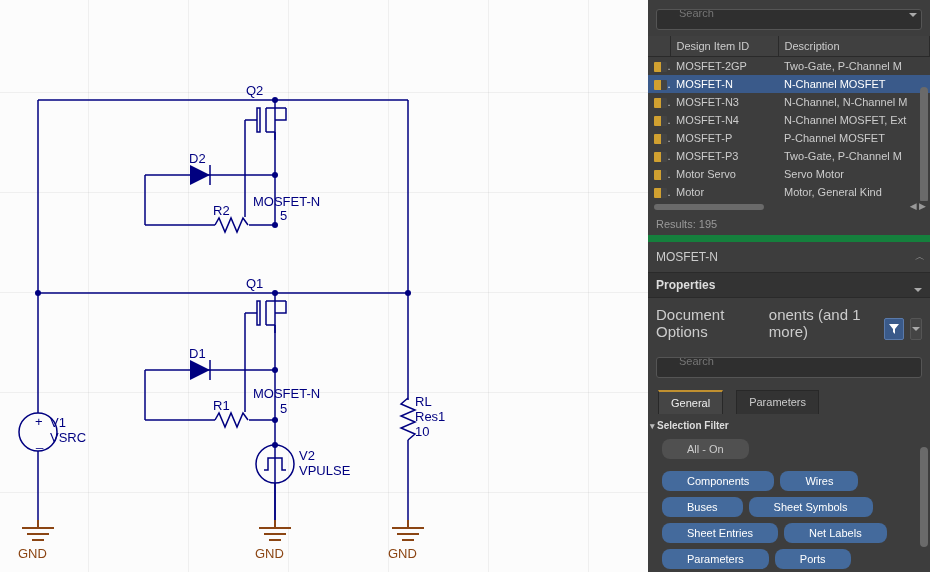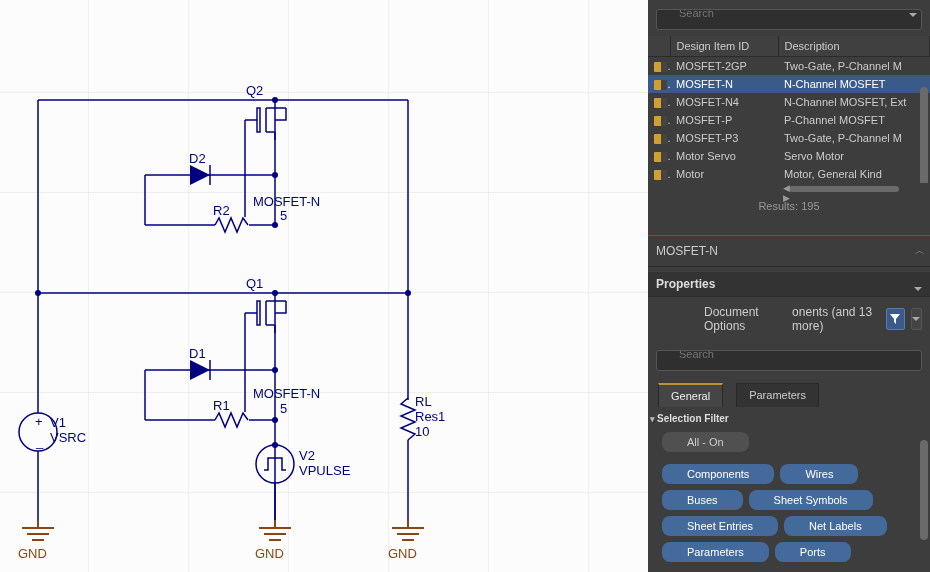--- a/index.html
+++ b/index.html
@@ -25,37 +25,37 @@
   .junction { fill: #000080; }
 
   .sidebar { flex: 1; background: #3d3d3d; color: #ccc; display: flex; flex-direction: column; height: 100%; position: relative; }
   .panel-header { background: #3d3d3d; padding: 5px 8px; font-size: 12px; color: #ddd; display: flex; justify-content: space-between; align-items: flex-end; height: 25px; cursor: pointer; border-bottom: 1px solid #2a2a2a; }
   .panel-header.dark { background: #333333; font-weight: bold; }
   .searchbox-wrap { padding: 6px 8px; }
   .searchbox { width: 100%; background: #2f2f2f; border: 1px solid #555; border-radius: 3px; color: #aaa; font-size: 11px; padding: 3px 5px 16px 22px; height: 20px; position: relative; }
   .searchbox-container { position: relative; }
   .searchbox-container .icon { position: absolute; left: 5px; top: 3px; color: #999; font-size: 12px; }
   .searchbox-container .caret { position: absolute; right: 5px; top: 7px; border-left: 4px solid transparent; border-right: 4px solid transparent; border-top: 4px solid #aaa; }
-  .table-wrap { flex: 0 0 200px; display: flex; flex-direction: column; border-bottom: 1px solid #15803d; align-items: center; }
+  .table-wrap { flex: 0 0 200px; display: flex; flex-direction: column; border-bottom: 7px solid #15803d; }
   table.comp-list { width: 100%; border-collapse: collapse; font-size: 11px; table-layout: fixed; }
   table.comp-list th { background: #404040; color: #ccc; text-align: left; padding: 4px 6px; font-weight: normal; border: 1px solid #2a2a2a; border-left: none; border-top: none; }
   table.comp-list td { padding: 2px 6px; color: #ccc; white-space: nowrap; overflow: hidden; text-overflow: ellipsis; height: 18px; cursor: pointer; }
   table.comp-list td.icon-cell { width: 22px; text-align: center; }
   tr.selected td { background: #3a5a8a; color: #fff; }
   .comp-icon { display: inline-block; width: 13px; height: 10px; background: linear-gradient(90deg, #d0a030 50%, #444 50%); border-radius: 1px; vertical-align: middle; }
   .tbody-scroll { max-height: 154px; overflow-y: hidden; position: relative; }
   .sb-v { position: absolute; right: 2px; top: 30px; width: 8px; height: 116px; background: #6a6a6a; border-radius: 4px; }
   .sb-h-track { height: 12px; padding: 2px 6px; position: relative; }
   .sb-h { position: absolute; left: 6px; top: 3px; width: 110px; height: 6px; background: #6a6a6a; border-radius: 3px; }
   .sb-h-arrows { position: absolute; right: 4px; top: 0; color: #999; font-size: 9px; }
   .results { padding: 5px 8px; color: #999; font-size: 11px; height: 22px; }
 
   .placed-row { padding: 8px; display: flex; justify-content: space-between; align-items: center; color: #ccc; font-size: 12px; cursor: pointer; border-bottom: 1px solid #2a2a2a; }
   .chev-up { font-size: 10px; color: #aaa; letter-spacing: -3px; }
-  .doc-opts { padding: 8px; display: flex; align-items: center; gap: 6px; font-size: 12px; color: #ccc; margin-left: 48px; }
+  .doc-opts { padding: 8px; display: flex; align-items: flex-end; gap: 6px; font-size: 15px; color: #ccc; }
   .doc-opts .spacer { flex: 1; }
   .filter-btn { width: 24px; height: 22px; background: #3a5a8a; border: 1px solid #5a7aaa; border-radius: 2px; color: #fff; display: inline-flex; align-items: center; justify-content: center; cursor: pointer; font-size: 10px; }
   .filter-caret-btn { width: 14px; height: 22px; background: #444; border: 1px solid #555; border-radius: 2px; color: #ccc; display: inline-flex; align-items: center; justify-content: center; cursor: pointer; }
   .tabs { display: flex; padding: 6px 10px 0 10px; gap: 13px; }
   .tab { padding: 5px 12px; background: #333; color: #ccc; font-size: 11px; cursor: pointer; border: 1px solid #282828; border-bottom: none; }
   .tab.active { background: #454545; color: #eee; border-top: 2px solid #c09030; }
   .section-h { padding: 6px 2px; font-size: 10px; color: #ddd; font-weight: bold; }
   .section-h::before { content: '▾ '; font-size: 9px; color: #bbb; }
   .pill-area { padding: 2px 10px 10px 14px; display: flex; flex-wrap: wrap; gap: 6px; position: relative; }
   .pill { background: #446a9c; color: #fff; font-size: 11px; padding: 4px 25px; border-radius: 8px; cursor: pointer; }
@@ -239,20 +239,25 @@
                 <td>MOSFET-2GP</td>
                 <td>Two-Gate, P-Channel M</td>
               </tr>
               <tr class="selected">
                 <td class="icon-cell"><span class="comp-icon"></span></td>
                 <td>MOSFET-N</td>
                 <td>N-Channel MOSFET</td>
               </tr>
               <tr>
                 <td class="icon-cell"><span class="comp-icon"></span></td>
+                <td>MOSFET-N3</td>
+                <td>N-Channel, N-Channel M</td>
+              </tr>
+              <tr>
+                <td class="icon-cell"><span class="comp-icon"></span></td>
                 <td>MOSFET-N4</td>
                 <td>N-Channel MOSFET, Ext</td>
               </tr>
               <tr>
                 <td class="icon-cell"><span class="comp-icon"></span></td>
                 <td>MOSFET-P</td>
                 <td>P-Channel MOSFET</td>
               </tr>
               <tr>
                 <td class="icon-cell"><span class="comp-icon"></span></td>
@@ -288,21 +293,21 @@
     <div style="height:8px;"></div>
 
     <div class="panel-header dark">
       <span>Properties</span>
       <span class="caret-sm"></span>
     </div>
 
     <div class="doc-opts">
       <span>Document Options</span>
       <span class="spacer"></span>
-      <span>onents (and 13 more)</span>
+      <span>onents (and 1 more)</span>
       <span class="filter-btn">
         <svg width="12" height="12" viewBox="0 0 12 12">
             <path d="M1 1 L11 1 L7 6 L7 11 L5 9 L5 6 Z" fill="#fff"></path>
           </svg>
       </span>
       <span class="filter-caret-btn">
           <span class="caret-sm"></span>
         </span>
     </div>
 

